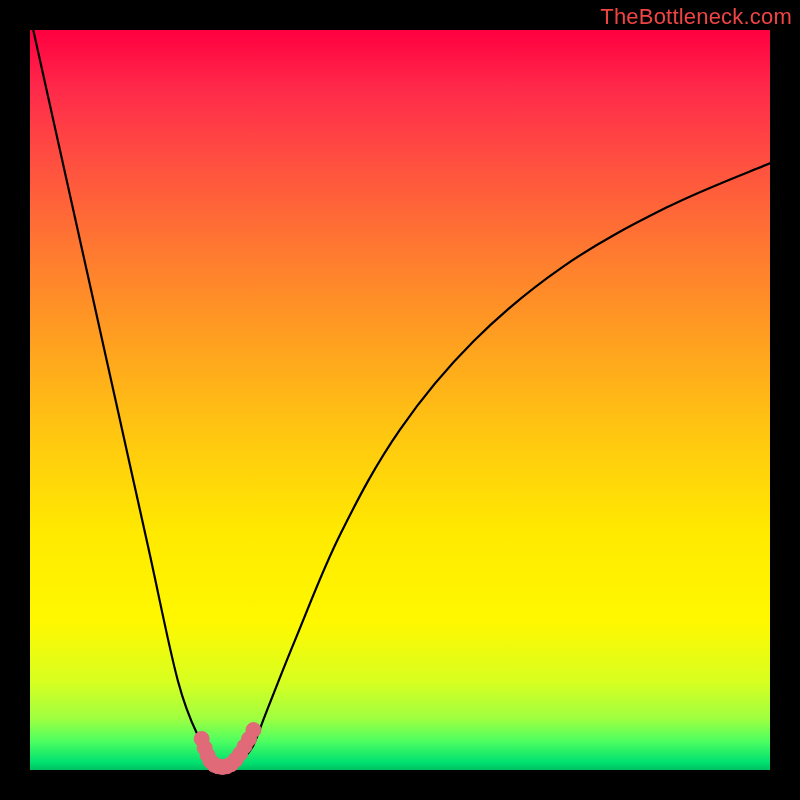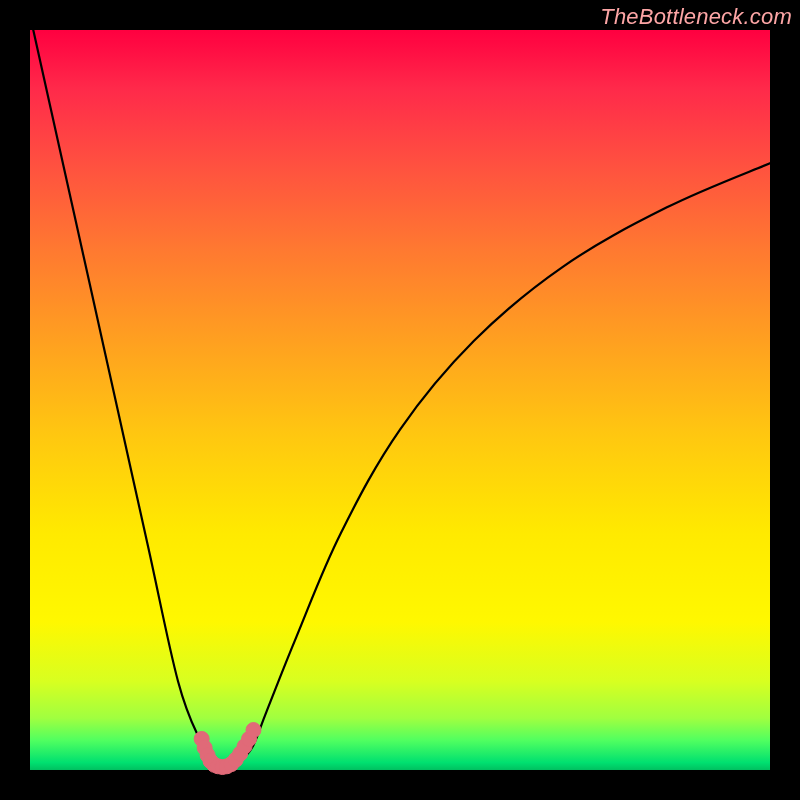--- a/index.html
+++ b/index.html
@@ -30,26 +30,25 @@
       #a0ff40 93%,
       #50ff60 96%,
       #00e070 99%,
       #00c060 100%
     );
   }
   .watermark {
     position: absolute;
     top: 4px;
     right: 8px;
-    color: #fca5a5;
+    color: #ef4444;
     font-size: 22px;
     font-weight: 500;
     letter-spacing: 0.2px;
     z-index: 10;
-    font-style: italic;
   }
   svg.curves {
     position: absolute;
     left: 0;
     top: 0;
     width: 740px;
     height: 740px;
     overflow: visible;
   }
 </style>

